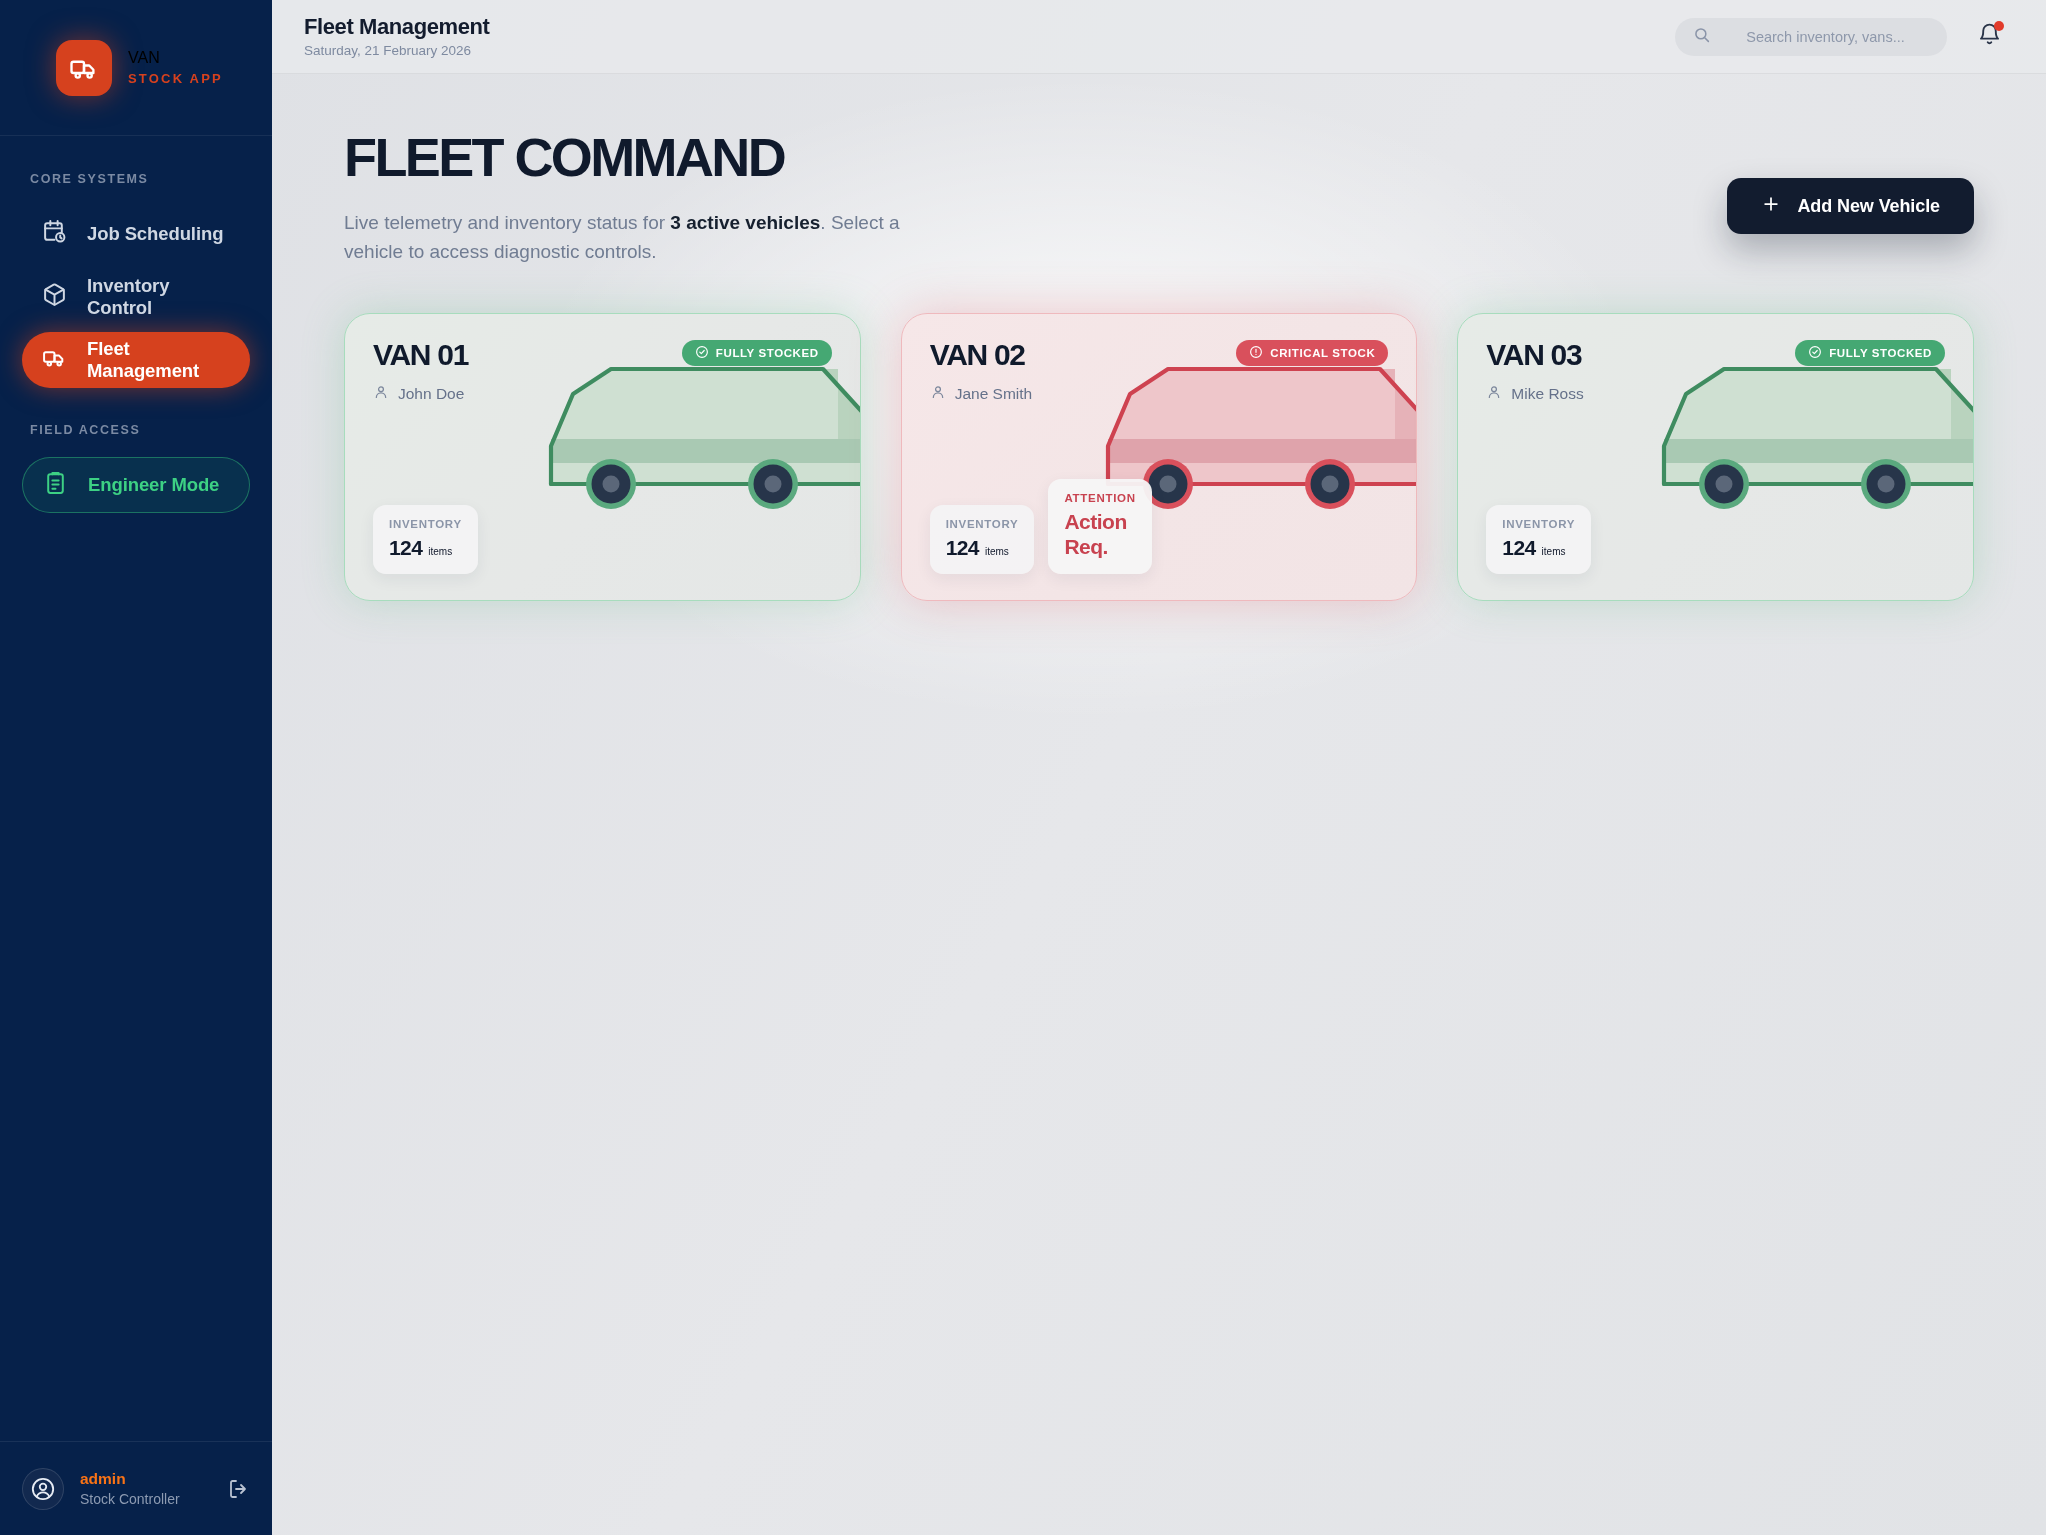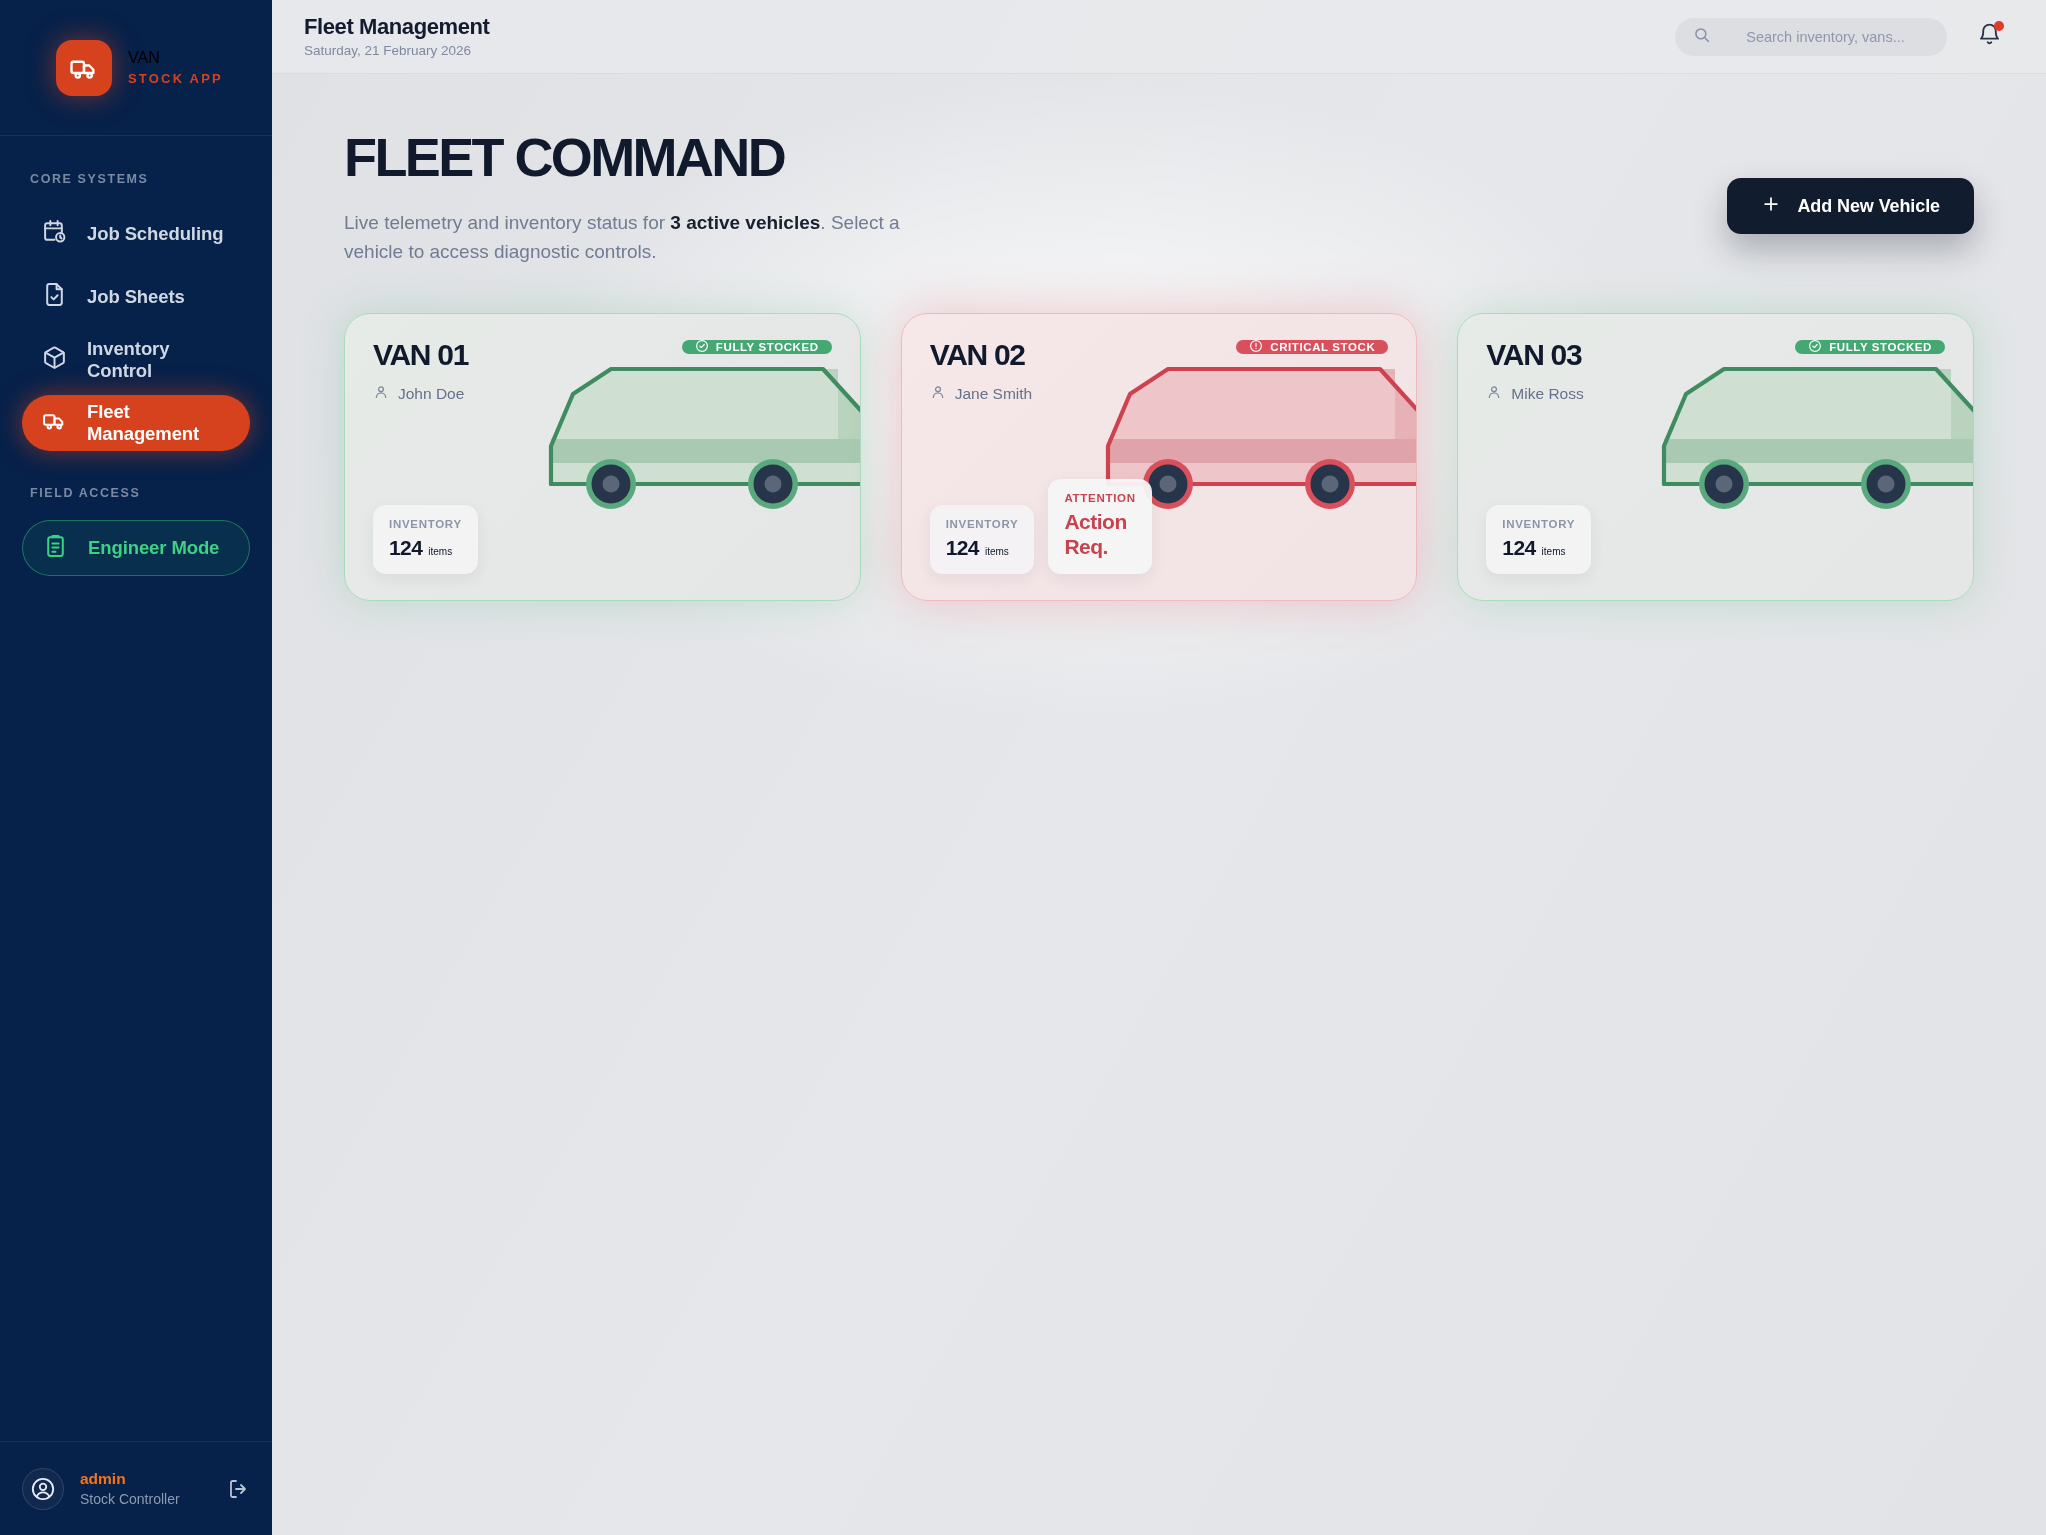--- a/index.html
+++ b/index.html
@@ -201,21 +201,21 @@
     letter-spacing: -1.3px; line-height: 1;
   }
   .van-driver {
     margin-top: 14px;
     display: flex; align-items: center; gap: 9px;
     color: #65718a; font-size: 15.5px;
   }
 
   .badge {
     position: absolute; top: 26px; right: 28px;
-    height: 14px; padding: 0 13px;
+    height: 26px; padding: 0 13px;
     border-radius: 999px;
     display: flex; align-items: center; gap: 7px;
     color: #fff; font-size: 11.5px; font-weight: 700;
     letter-spacing: 0.6px;
     z-index: 5;
   }
   .badge.green { background: #45a873; }
   .badge.red { background: #d9505c; }
 
   .chips {
@@ -276,30 +276,20 @@
           <svg width="25" height="25" viewBox="0 0 24 24" fill="none" stroke="currentColor" stroke-width="1.9" stroke-linecap="round" stroke-linejoin="round">
             <path d="M19 13V6a2 2 0 0 0-2-2H5a2 2 0 0 0-2 2v12a2 2 0 0 0 2 2h7"></path>
             <path d="M3 9h16M8 2v4M15 2v4"></path>
             <circle cx="17.5" cy="17.5" r="4"></circle>
             <path d="M17.5 15.8v1.9l1.3.9"></path>
           </svg>
         </span>
         <span>Job Scheduling</span>
       </div>
 
-      <div class="nav-item">
-        <span>
-          <svg width="25" height="25" viewBox="0 0 24 24" fill="none" stroke="currentColor" stroke-width="1.9" stroke-linecap="round" stroke-linejoin="round">
-            <path d="M14 2H7a2 2 0 0 0-2 2v16a2 2 0 0 0 2 2h10a2 2 0 0 0 2-2V7z"></path>
-            <path d="M14 2v5h5"></path>
-            <path d="M9 14.5l2.2 2.2 3.8-4"></path>
-          </svg>
-        </span>
-        <span>Job Sheets</span>
-      </div>
 
       <div class="nav-item">
         <span>
           <svg width="25" height="25" viewBox="0 0 24 24" fill="none" stroke="currentColor" stroke-width="1.9" stroke-linecap="round" stroke-linejoin="round">
             <path d="M21 16V8.2a1.6 1.6 0 0 0-.8-1.4l-7.4-4.2a1.6 1.6 0 0 0-1.6 0L3.8 6.8A1.6 1.6 0 0 0 3 8.2V16a1.6 1.6 0 0 0 .8 1.4l7.4 4.2a1.6 1.6 0 0 0 1.6 0l7.4-4.2A1.6 1.6 0 0 0 21 16z"></path>
             <path d="M3.4 7.3L12 12.2l8.6-4.9M12 21.8V12.2"></path>
           </svg>
         </span>
         <span>Inventory Control</span>
       </div>

